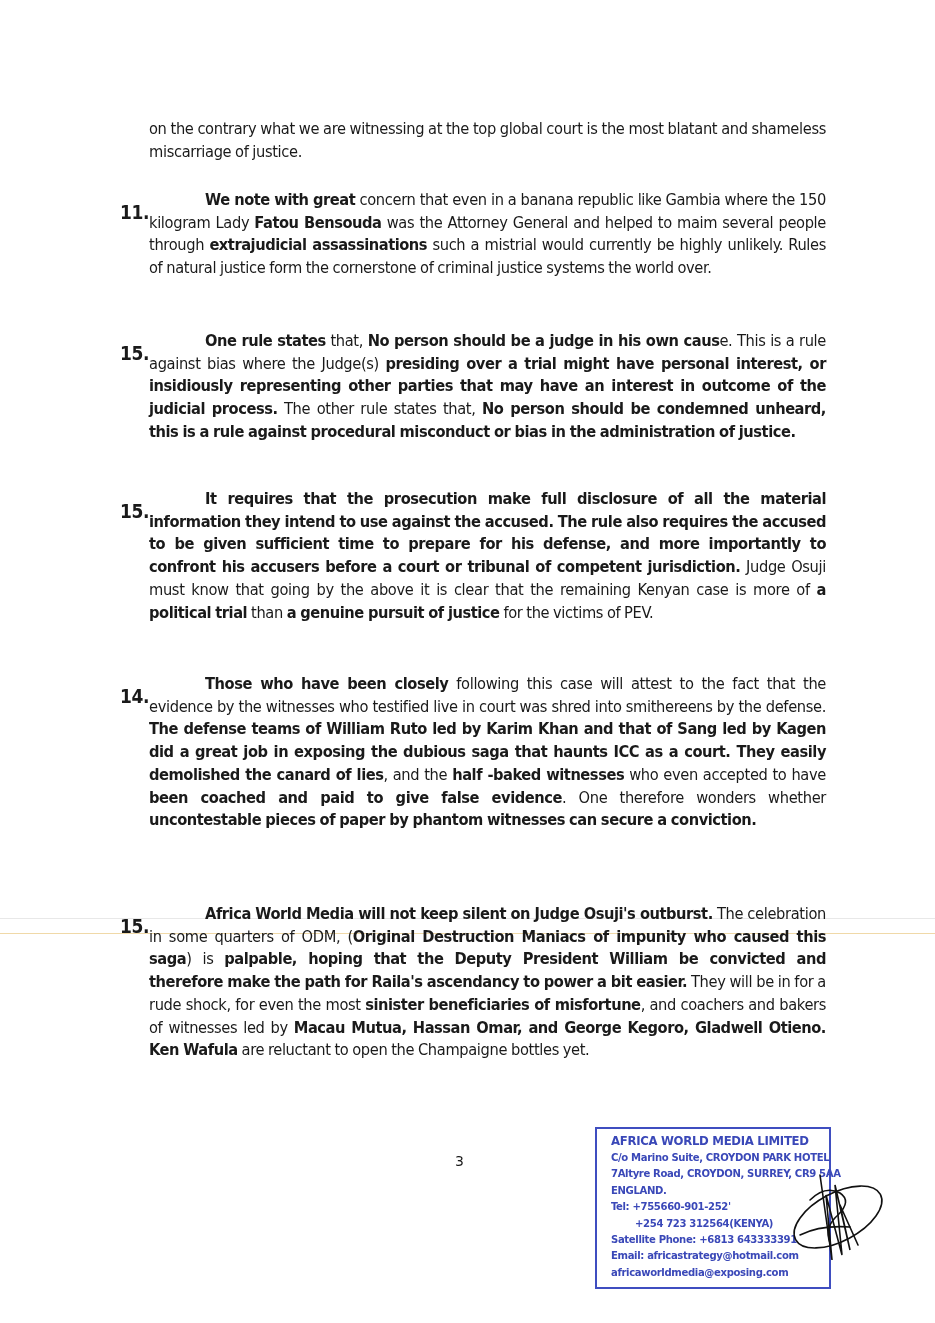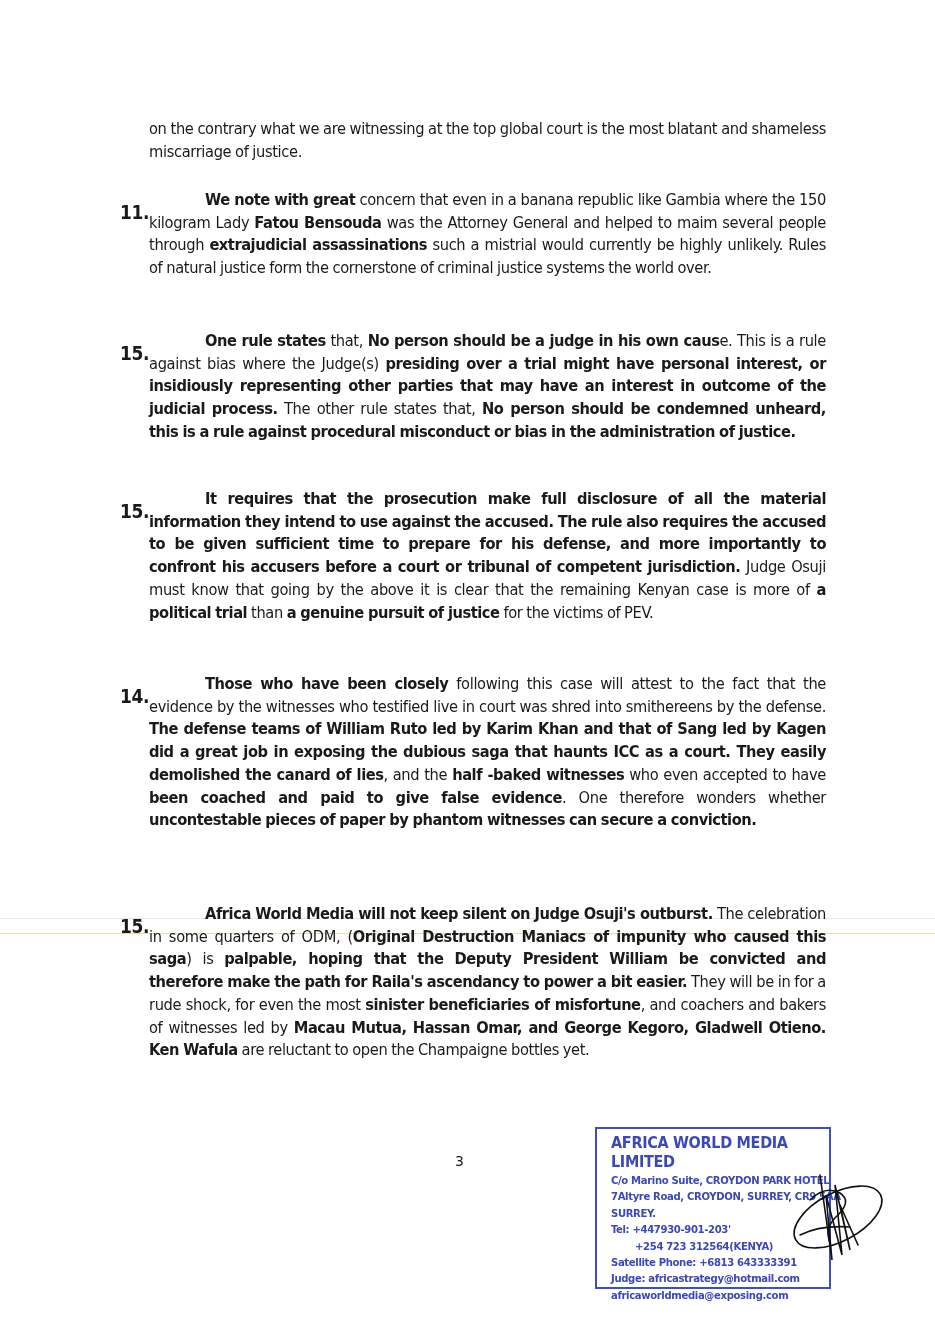--- a/index.html
+++ b/index.html
@@ -10,21 +10,21 @@
           text-align: justify; letter-spacing: -0.35px; word-spacing: -0.5px; }
   .para b { font-weight: bold; letter-spacing: -0.45px; }
   .num { position: absolute; left: -29px; top: 12px; font-weight: bold; font-size: 19px; }
   .first { display: inline-block; width: 56px; }
   .scan-line1 { position: absolute; left: 0; top: 918px; width: 935px; height: 1px; background: #e8e8e8; }
   .scan-line2 { position: absolute; left: 0; top: 933px; width: 935px; height: 1px; background: #f0d9a8; }
   .page-num { position: absolute; left: 455px; top: 1153px; font-size: 14px; font-family: "DejaVu Sans", sans-serif; }
   .stamp { position: absolute; left: 595px; top: 1127px; width: 236px; height: 162px;
            border: 2px solid #3f4ec0; color: #3a48b8; font-family: "DejaVu Sans Condensed","DejaVu Sans", sans-serif;
            font-weight: bold; box-sizing: border-box; padding: 4px 0 0 14px; }
-  .stamp .title { font-size: 16px; letter-spacing: -0.3px; margin-bottom: 2px; }
+  .stamp .title { font-size: 13px; letter-spacing: -0.3px; margin-bottom: 2px; }
   .stamp .line { font-size: 11.2px; line-height: 16.4px; letter-spacing: -0.35px; white-space: nowrap; }
   .stamp .indent { padding-left: 24px; }
   .signature { position: absolute; left: 780px; top: 1165px; width: 110px; height: 100px; }
 </style>
 </head>
 <body>
 
 <div class="page">
 
   <div class="para" style="top:118px;">
@@ -58,25 +58,25 @@
     <span class="num">15.</span>
     <span class="first"></span><span class="body"><b>Africa World Media will not keep silent on Judge Osuji's outburst.</b><span> The celebration in some quarters of ODM, (</span><b>Original Destruction Maniacs of impunity who caused this saga</b><span>) is </span><b>palpable, hoping that the Deputy President William be convicted and therefore make the path for Raila's ascendancy to power a bit easier.</b><span> They will be in for a rude shock, for even the most </span><b>sinister beneficiaries of misfortune</b><span>, and coachers and bakers of witnesses led by </span><b>Macau Mutua, Hassan Omar, and George Kegoro, Gladwell Otieno. Ken Wafula</b><span> are reluctant to open the Champaigne bottles yet.</span></span>
   </div>
 
   <div class="page-num">3</div>
 
   <div class="stamp">
     <div class="title">AFRICA WORLD MEDIA LIMITED</div>
     <div class="line">C/o Marino Suite, CROYDON PARK HOTEL</div>
     <div class="line">7Altyre Road, CROYDON, SURREY, CR9 5AA</div>
-    <div class="line">SURREY.</div>
-    <div class="line">Tel:  +447930-901-203'</div>
+    <div class="line">ENGLAND.</div>
+    <div class="line">Tel:  +755660-901-252'</div>
     <div class="line indent">+254 723 312564(KENYA)</div>
     <div class="line">Satellite Phone:  +6813 643333391</div>
-    <div class="line">Judge: africastrategy@hotmail.com</div>
+    <div class="line">Email: africastrategy@hotmail.com</div>
     <div class="line">africaworldmedia@exposing.com</div>
   </div>
 
   <svg class="signature" viewBox="0 0 110 100">
     <g fill="none" stroke="#111" stroke-width="1.6" stroke-linecap="round">
       <ellipse cx="58" cy="52" rx="48" ry="24" transform="rotate(-28 58 52)"></ellipse>
       <path d="M40 10 L52 95 L46 30 L62 90 L55 20 L70 85 L60 40 L78 80"></path>
       <path d="M30 35 Q45 20 60 28 Q72 36 58 50 Q44 62 50 78"></path>
       <path d="M20 70 Q40 60 70 62"></path>
     </g>

